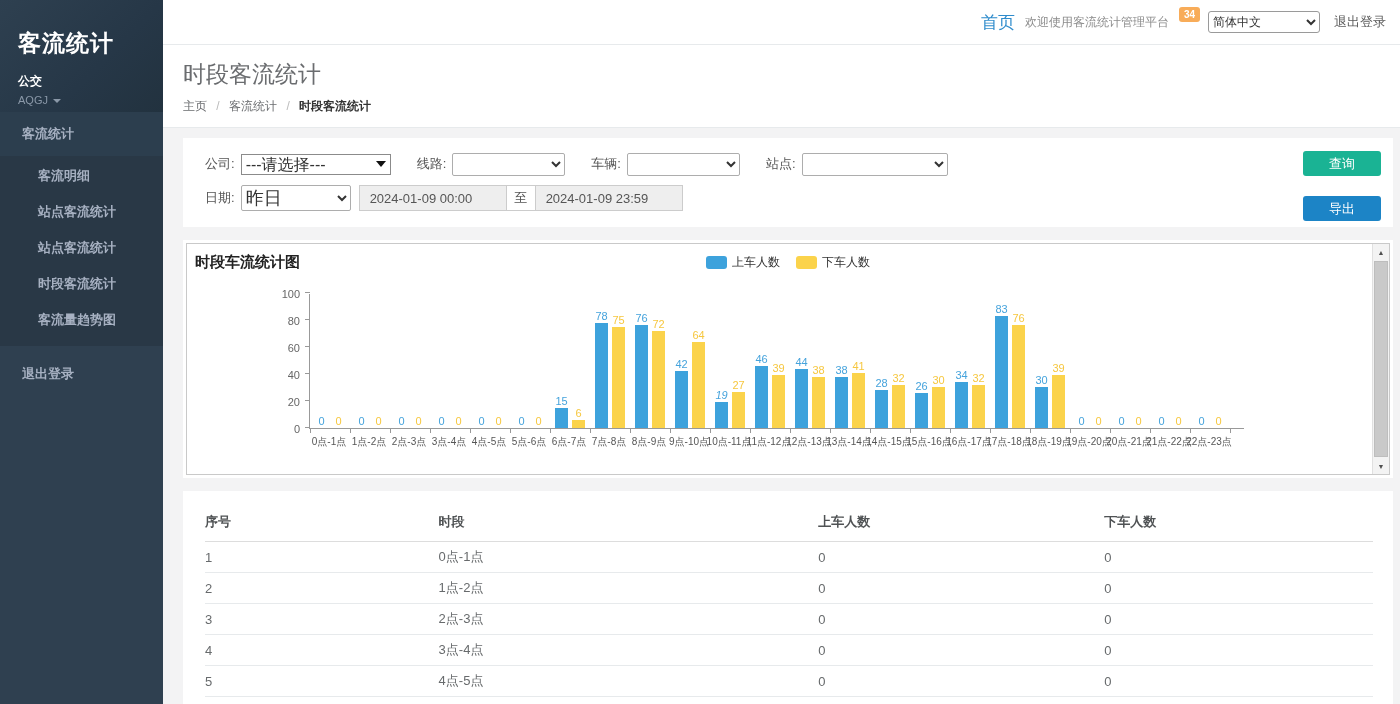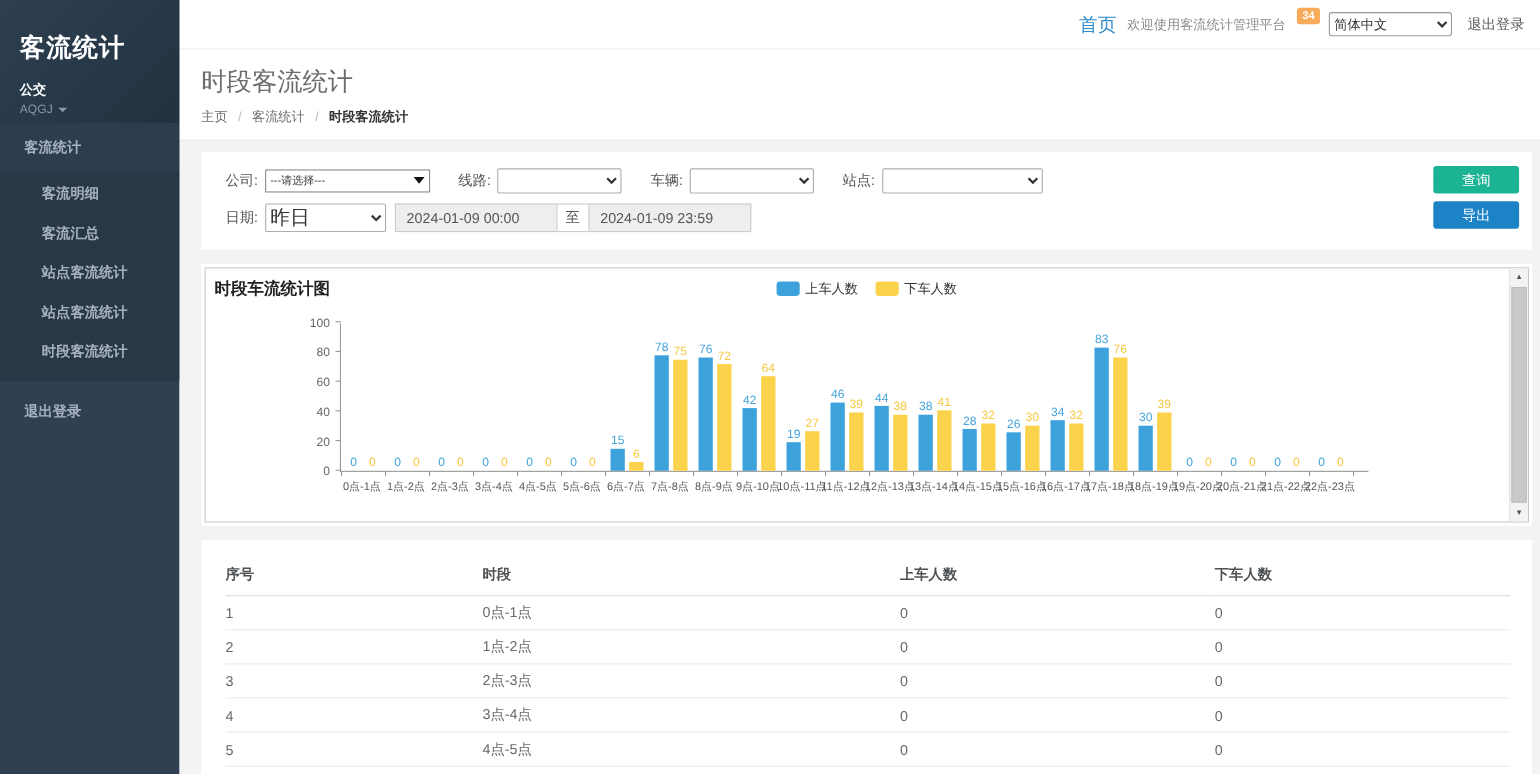--- a/index.html
+++ b/index.html
@@ -47,36 +47,36 @@
 
   .content { padding:10px 7px 0 20px; }
   .panel { background:#ffffff; }
 
   
   .filter-panel { padding:13px 18px 16px 22px; position:relative; }
   .f-row { display:flex; align-items:center; height:26px; }
   .f-row + .f-row { margin-top:8px; }
   .f-label { font-size:13px; color:#555; margin-right:6px; }
   .sel-wrap { position:relative; display:inline-block; }
-  .company-select { width:150px; height:21px; font-size:10px; color:#333;
+  .company-select { width:150px; height:21px; font-size:16px; color:#333;
                     border:1px solid #8b8b8b; background:#fff; appearance:none;
                     -webkit-appearance:none; padding:0 18px 0 4px; }
   .sel-wrap .select-arrow { position:absolute; right:5px; top:7px; width:0; height:0; pointer-events:none;
                     border-left:5px solid transparent; border-right:5px solid transparent;
                     border-top:6px solid #111; }
   .native-select { height:23px; font-size:18px; color:#333; border:1px solid #adadad;
                    background:#fff; border-radius:2px; }
   .gap { width:26px; }
   .date-select { width:110px; height:26px; }
   .date-input { width:148px; height:26px; background:#eeeeee; border:1px solid #cccccc;
                 color:#555; font-size:13px; padding-left:10px; }
   .date-to { width:28px; height:26px; border:1px solid #cccccc; border-left:none; border-right:none;
              background:#fff; display:flex; align-items:center; justify-content:center;
              font-size:13px; color:#555; }
-  .btn-col { position:absolute; right:12px; top:13px; display:flex; flex-direction:column; gap:7px; }
+  .btn-col { position:absolute; right:12px; top:13px; display:flex; flex-direction:column; gap:20px; }
   .btn { width:78px; height:25px; border:none; border-radius:3px; color:#fff; font-size:13px;
          cursor:pointer; }
   .btn-query { background:#1ab394; }
   .btn-export { background:#1c84c6; }
 
   
   .chart-panel { margin-top:13px; padding:3px; }
   .chart-box { border:1px solid #c9c9c9; position:relative; height:232px;
                padding:9px 0 0 8px; overflow:hidden; }
   .chart-title { font-size:15px; font-weight:bold; color:#222; }
@@ -126,24 +126,24 @@
     <div class="app-title">客流统计</div>
     <div class="org">公交</div>
     <div class="account">
       <span>AQGJ</span><span class="caret"></span>
     </div>
   </div>
   <nav>
     <div class="nav-item active-section">客流统计</div>
     <div class="submenu" id="submenu">
         <div class="sub-item">客流明细</div>
-        <div class="sub-item">客流汇总</div>
         <div class="sub-item">站点客流统计</div>
         <div class="sub-item">站点客流统计</div>
         <div class="sub-item">时段客流统计</div>
+        <div class="sub-item">客流量趋势图</div>
       </div>
     <div class="nav-gap"></div>
     <div class="nav-item">退出登录</div>
     <div class="nav-gap"></div>
   </nav>
 </div>
 
 <div class="main">
   <div class="topbar">
     <span class="home-link">首页</span>
@@ -351,21 +351,21 @@
                   <div class="bar-value" style="color: rgb(69, 163, 220);">42</div>
                   <div class="bar" style="height: 57px; background: rgb(61, 162, 220);"></div>
                 </div>
                 <div class="bar-wrap">
                   <div class="bar-value" style="color: rgb(246, 199, 63);">64</div>
                   <div class="bar" style="height: 86px; background: rgb(251, 211, 75);"></div>
                 </div>
               </div>
               <div class="bar-group">
                 <div class="bar-wrap">
-                  <div class="bar-value" style="color: rgb(69, 163, 220);">19</div>
+                  <div class="bar-value" style="color: rgb(69, 163, 220); font-style: italic;">19</div>
                   <div class="bar" style="height: 26px; background: rgb(61, 162, 220);"></div>
                 </div>
                 <div class="bar-wrap">
                   <div class="bar-value" style="color: rgb(246, 199, 63);">27</div>
                   <div class="bar" style="height: 36px; background: rgb(251, 211, 75);"></div>
                 </div>
               </div>
               <div class="bar-group">
                 <div class="bar-wrap">
                   <div class="bar-value" style="color: rgb(69, 163, 220);">46</div>

